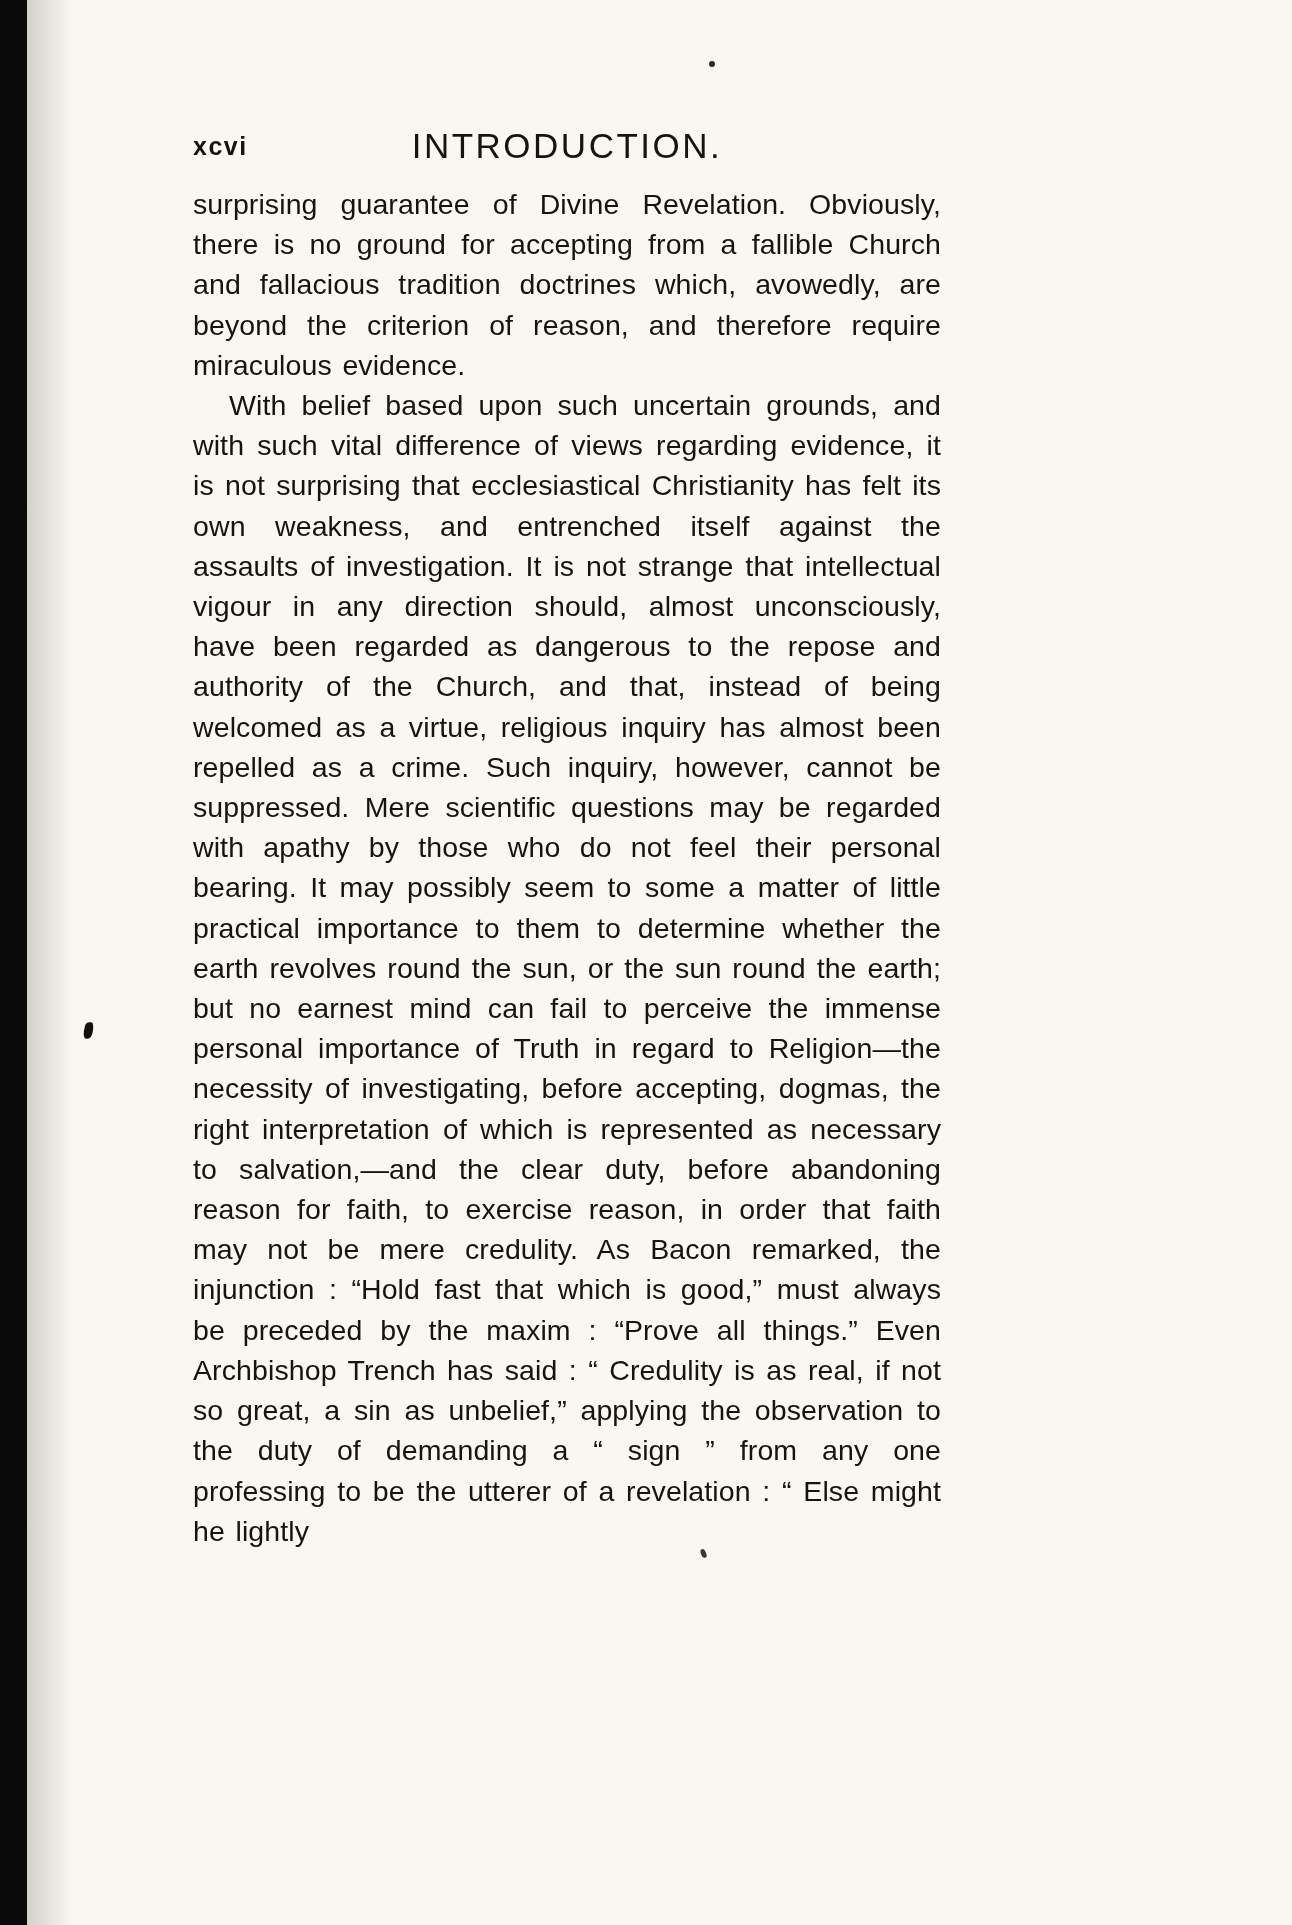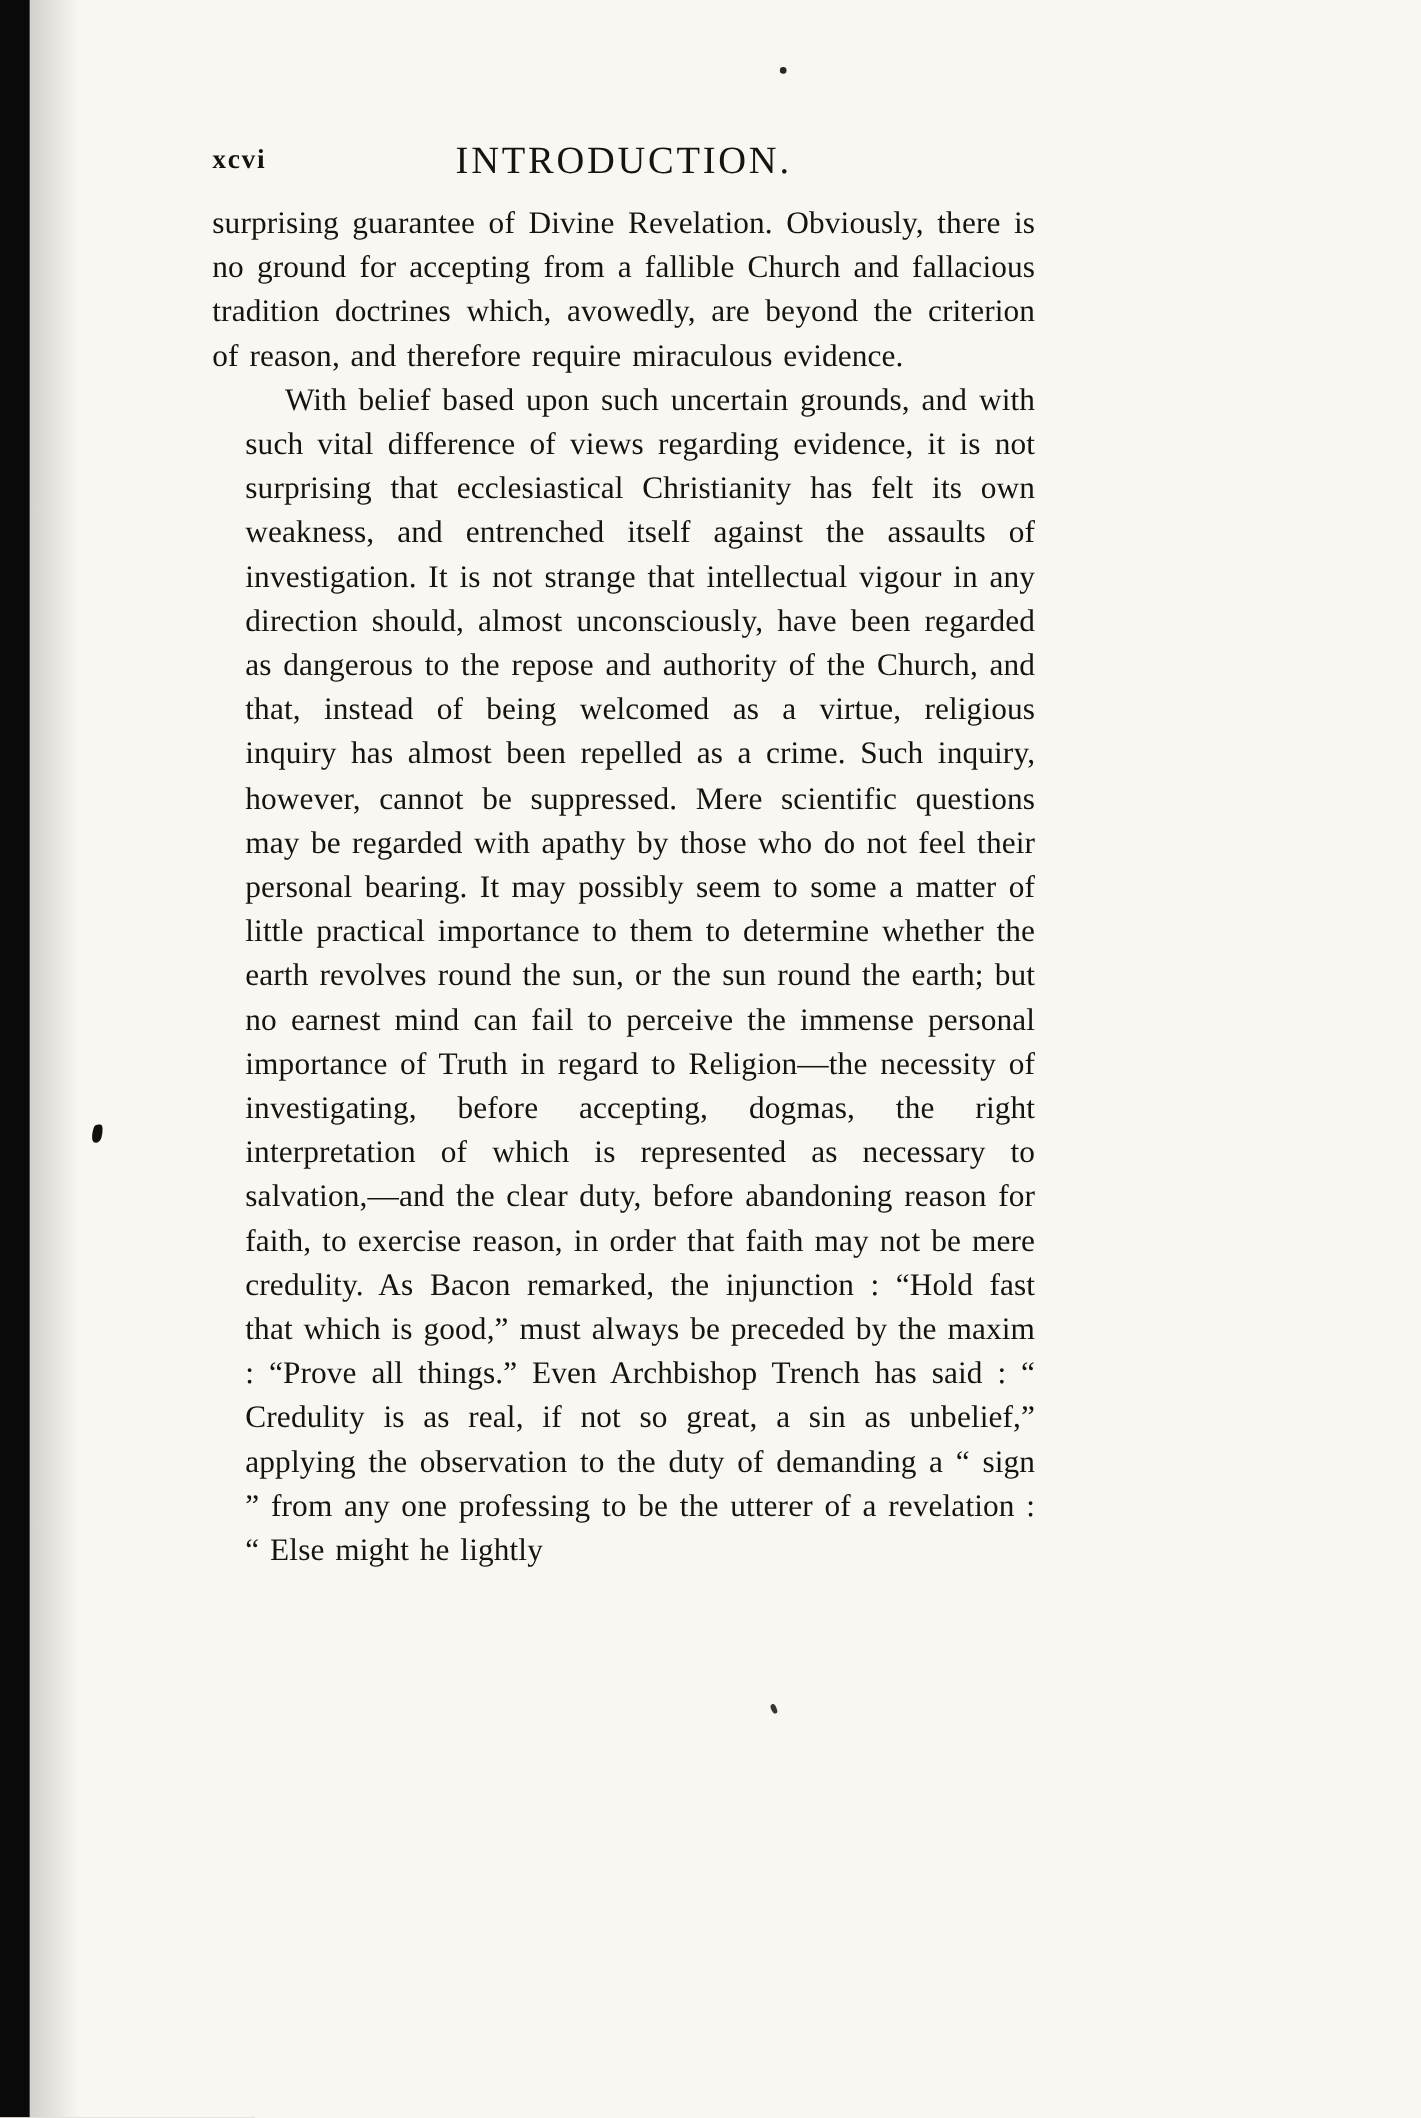--- a/index.html
+++ b/index.html
@@ -5,21 +5,21 @@
   * { margin: 0; padding: 0; box-sizing: border-box; }
   html, body { background: #d9d6d0; }
 
   .scan {
     position: relative;
     width: 1292px;
     height: 1925px;
     margin: 0 auto;
     background: #f9f7f2;
     overflow: hidden;
-    font-family: Liberation Serif, serif;
+    font-family: Liberation Sans, sans-serif;
     color: #17140f;
   }
 
   
   .edge-bar {
     position: absolute;
     left: 0; top: 0;
     width: 27px; height: 100%;
     background: #0a0a0a;
   }
@@ -57,21 +57,21 @@
     top: 184px;
     left: 193px;
     width: 748px;
     font-size: 28.5px;
     line-height: 40.2px;
     text-align: justify;
     word-spacing: 0.09em;
     letter-spacing: 0.1px;
   }
   .para { margin: 0; }
-  .para.indent { text-indent: 36px; margin-left: 30px; }
+  .para.indent { text-indent: 36px; }
 
   
   .speck-top {
     position: absolute;
     left: 709px; top: 61px;
     width: 6px; height: 6px;
     border-radius: 50%;
     background: #2a2username-622;
     background: #2a2622;
   }

